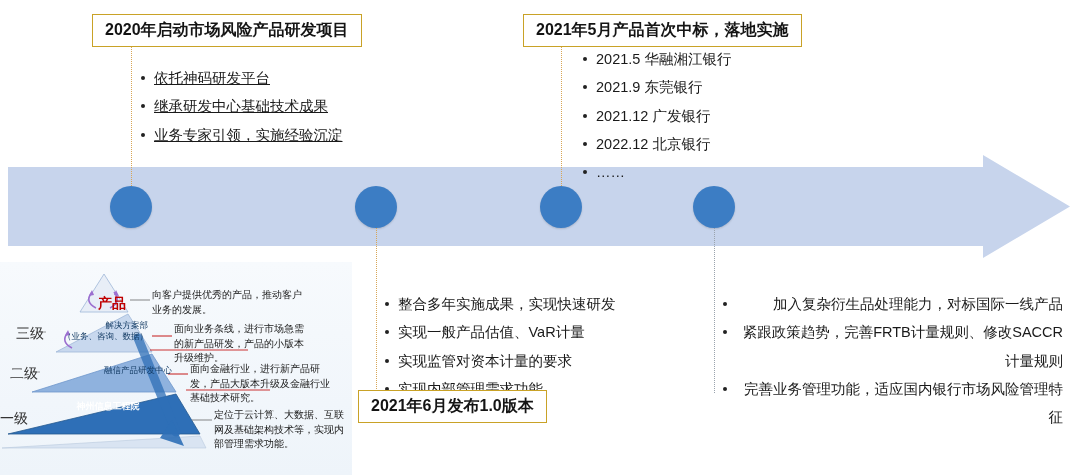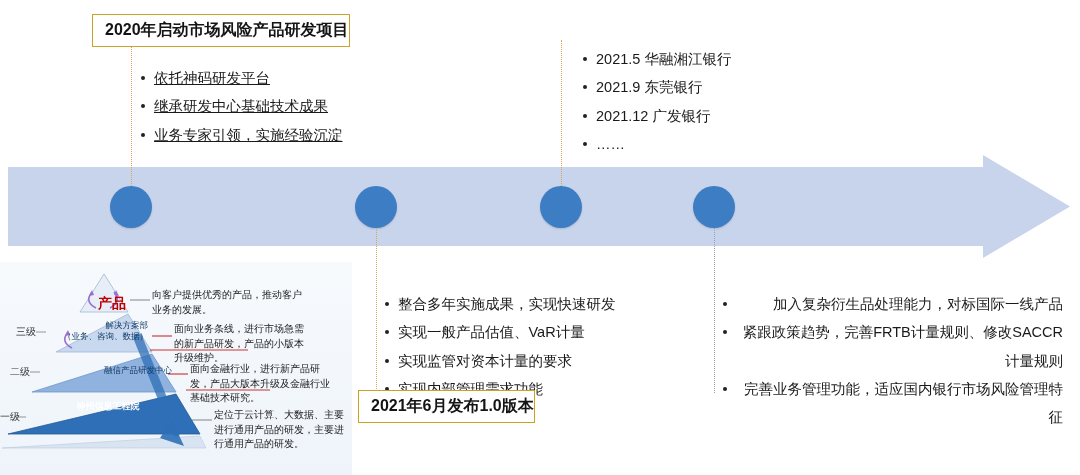--- a/index.html
+++ b/index.html
@@ -50,21 +50,21 @@
   }
   .conn.gray {
     border-left: 1px dotted #9aa3ad;
   }
 
   
   .title-box {
     position: absolute;
     border: 1px solid #C9A227;
     background: #ffffff;
-    padding: 5px 0 6px 12px;
+    padding: 5px 12px 6px 12px;
     font-weight: bold;
     font-size: 16px;
     line-height: 1.25;
     white-space: nowrap;
     color: #141414;
   }
   .title-box.gray {
     border-color: #9aa3ad;
   }
 
@@ -108,21 +108,21 @@
   }
   .pyr-svg { position: absolute; left: 0; top: 0; }
   .pyr-label {
     position: absolute;
     font-size: 10px;
     color: #1a1a1a;
     line-height: 1.45;
   }
   .pyr-tier-label {
     position: absolute;
-    font-size: 10px;
+    font-size: 14px;
     color: #333;
   }
   .pyr-text-white {
     position: absolute;
     font-size: 9px;
     color: #ffffff;
     text-align: center;
     font-weight: bold;
   }
   .pyr-text-dark {
@@ -164,26 +164,28 @@
   <div class="title-box" style="left:92px; top:14px;">2020年启动市场风险产品研发项目</div>
 
   <div class="bullets" style="left:136px; top:64px;text-decoration:underline;">
     <ul>
       <li>依托神码研发平台</li>
       <li>继承研发中心基础技术成果</li>
       <li>业务专家引领，实施经验沉淀</li>
     </ul>
   </div>
 
+  <div class="title-box" style="left:523px; top:14px;">2021年5月产品首次中标，落地实施</div>
 
   <div class="bullets" style="left:578px; top:45px;">
     <ul>
       <li>2021.5 华融湘江银行</li>
       <li>2021.9 东莞银行</li>
       <li>2021.12 广发银行</li>
+      <li>2022.12 北京银行</li>
       <li>……</li>
     </ul>
   </div>
 
   <div class="bullets" style="left:380px; top:290px;">
     <ul>
       <li>整合多年实施成果，实现快速研发</li>
       <li>实现一般产品估值、VaR计量</li>
       <li>实现监管对资本计量的要求</li>
       <li>实现内部管理需求功能</li>
@@ -241,16 +243,16 @@
 
     <div class="pyr-text-white" style="left:20px; top:129px; width:176px;margin-top:9px;">神州信息工程院</div>
 
     <div class="pyr-tier-label" style="left:16px; top:63px;">三级</div>
     <div class="pyr-tier-label" style="left:10px; top:103px;">二级</div>
     <div class="pyr-tier-label" style="left:0px; top:148px;">一级</div>
 
     <div class="pyr-label" style="left:152px; top:26px; width:150px;">向客户提供优秀的产品，推动客户业务的发展。</div>
     <div class="pyr-label" style="left:174px; top:60px; width:130px;">面向业务条线，进行市场急需的新产品研发，产品的小版本升级维护。</div>
     <div class="pyr-label" style="left:190px; top:100px; width:140px;">面向金融行业，进行新产品研发，产品大版本升级及金融行业基础技术研究。</div>
-    <div class="pyr-label" style="left:214px; top:146px; width:132px;">定位于云计算、大数据、主要进行通用产品的研发，主要进行通用产品的研发。</div>
+    <div class="pyr-label" style="left:214px; top:146px; width:132px;">定位于云计算、大数据、互联网及基础架构技术等，实现内部管理需求功能。</div>
   </div>
 
 </div>
 
 </body></html>

